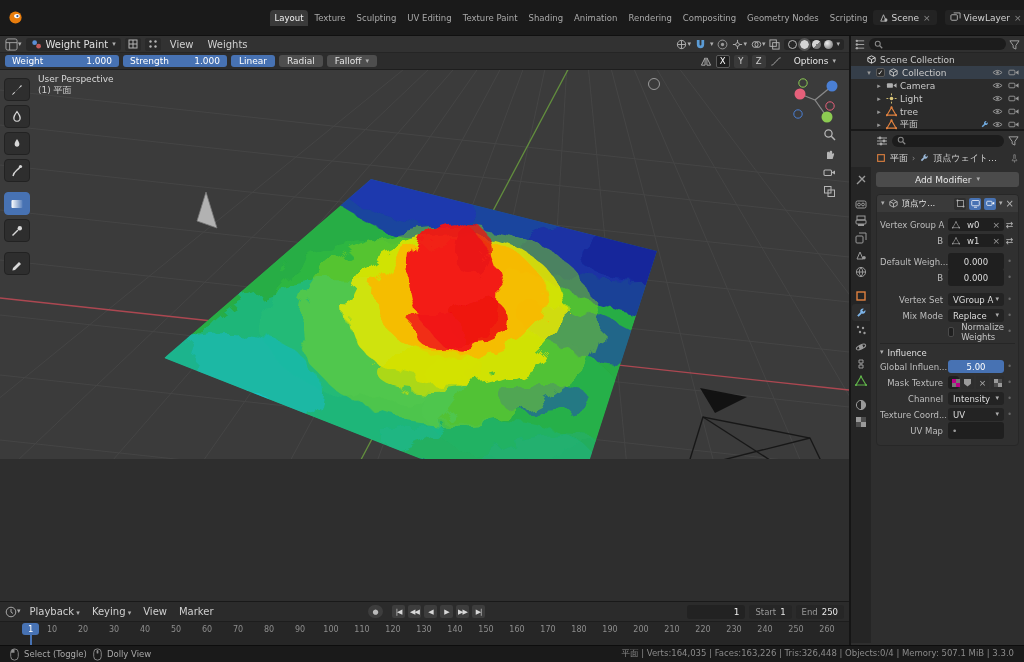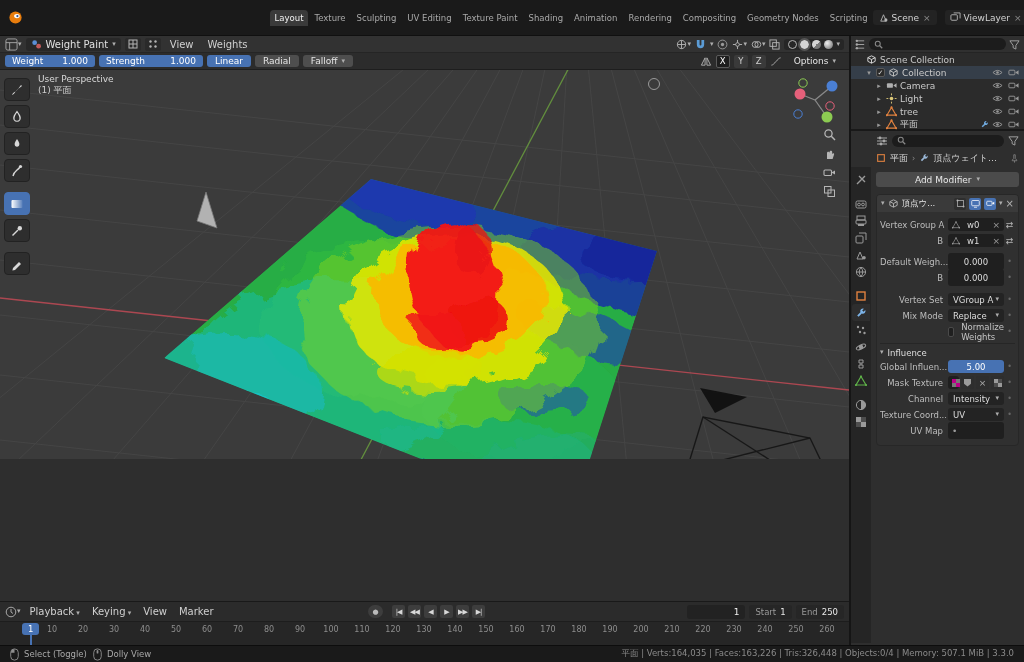--- a/index.html
+++ b/index.html
@@ -269,21 +269,21 @@
         <span class="ball wire"></span>
         <span class="ball solid active-ball"></span>
         <span class="ball mat"></span>
         <span class="ball rend"></span>
         <span class="caret">▾</span>
       </span>
     </span>
   </div>
 
   <div class="tsettings">
-    <span class="pill blue" style="width:90px;justify-content:space-between;">
+    <span class="pill blue" style="width:114px;justify-content:space-between;">
       <span>Weight</span>
       <span>1.000</span>
     </span>
     <span class="pill blue" style="width:104px;">
       <span>Strength</span>
       <span>1.000</span>
     </span>
     <span class="btn blue">Linear</span>
     <span class="btn">Radial</span>
     <span class="btn">

